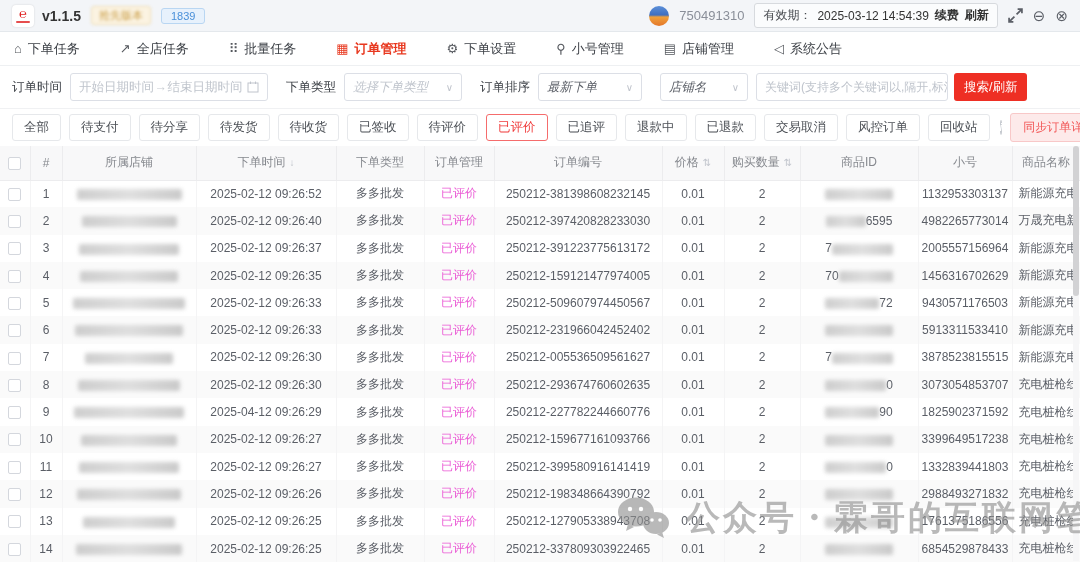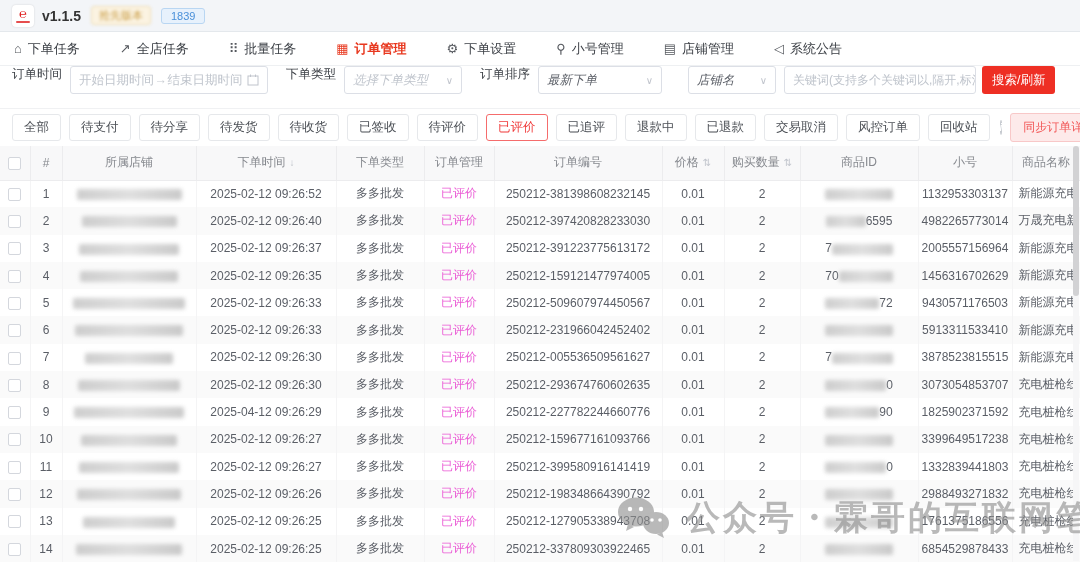--- a/index.html
+++ b/index.html
@@ -32,21 +32,21 @@
 
   
   .nav { height:34px; background:#fff; border-bottom:1px solid #eef0f2;
     display:flex; align-items:center; padding:0 14px; gap:40px; }
   .nav-item { display:flex; align-items:center; gap:6px; font-size:13px; color:#3d4147; cursor:pointer; }
   .nav-item .nav-ico { font-size:13px; color:#55585e; }
   .nav-item.active, .nav-item.active .nav-ico { color:#e8381f; font-weight:bold; }
 
   
   .filterbar { height:43px; background:#fff; border-bottom:1px solid #f0f1f3;
-    display:flex; padding:0 12px; font-size:12.5px; }
+    display:flex; align-items:center; padding:0 12px; font-size:12.5px; }
   .f-label { color:#3d4147; margin-right:8px; white-space:nowrap; }
   .inp { height:28px; border:1px solid #dcdfe6; border-radius:3px; background:#fff;
     display:flex; align-items:center; color:#bfc4cc; }
   .daterange { width:198px; padding:6px 8px; justify-content:space-between; margin-right:18px; }
   .daterange span { white-space:nowrap; }
   .sel { padding:0 8px; justify-content:space-between; color:#bfc4cc;font-style:italic; }
   .sel .val { color:#5a5e66; }
   .caret { color:#c0c4cc; font-size:10px; margin-left:6px; }
   .kw { width:192px; padding:0 8px; overflow:hidden; margin-right:6px; }
   .kw span { white-space:nowrap; font-size:12px; }
@@ -92,20 +92,35 @@
 <div class="stage">
 
   <div class="topbar">
     <div class="logo-box">
       <span class="logo-e">℮</span>
       <span class="logo-sub"></span>
     </div>
     <span class="ver">v1.1.5</span>
     <span class="badge-y">抢先版本</span>
     <span class="badge-b">1839</span>
+    <div class="topbar-right">
+      <span class="avatar"></span>
+      <span class="uid">750491310</span>
+      <span class="validity">
+        <span>有效期：</span>
+        <span style="color:#333;">2025-03-12 14:54:39</span>
+        <b>续费</b>
+        <b>刷新</b>
+      </span>
+      <svg class="expand-svg" viewBox="0 0 14 14">
+        <path d="M9 1h4v4 M13 1L8 6 M5 13H1V9 M1 13l5-5"></path>
+      </svg>
+      <span class="win-ico">⊖</span>
+      <span class="win-ico">⊗</span>
+    </div>
   </div>
 
   <div class="nav">
       <div class="nav-item">
         <span class="nav-ico">⌂</span>
         <span>下单任务</span>
       </div>
       <div class="nav-item">
         <span class="nav-ico">↗</span>
         <span>全店任务</span>
@@ -147,21 +162,21 @@
         <line x1="3.5" y1="0.5" x2="3.5" y2="3" stroke="#c0c4cc"></line>
           <line x1="8.5" y1="0.5" x2="8.5" y2="3" stroke="#c0c4cc"></line>
       </svg>
     </div>
     <span class="f-label">下单类型</span>
     <div class="inp sel" style="width:118px; margin-right:18px;">
       <span>选择下单类型</span>
       <span class="caret">∨</span>
     </div>
     <span class="f-label">订单排序</span>
-    <div class="inp sel" style="width:124px; margin-right:26px;">
+    <div class="inp sel" style="width:104px; margin-right:18px;">
       <span class="val">最新下单</span>
       <span class="caret">∨</span>
     </div>
     <div class="inp sel" style="width:88px; margin-right:8px;">
       <span class="val">店铺名</span>
       <span class="caret">∨</span>
     </div>
     <div class="inp kw">
       <span>关键词(支持多个关键词以,隔开,标注模糊的不</span>
     </div>

